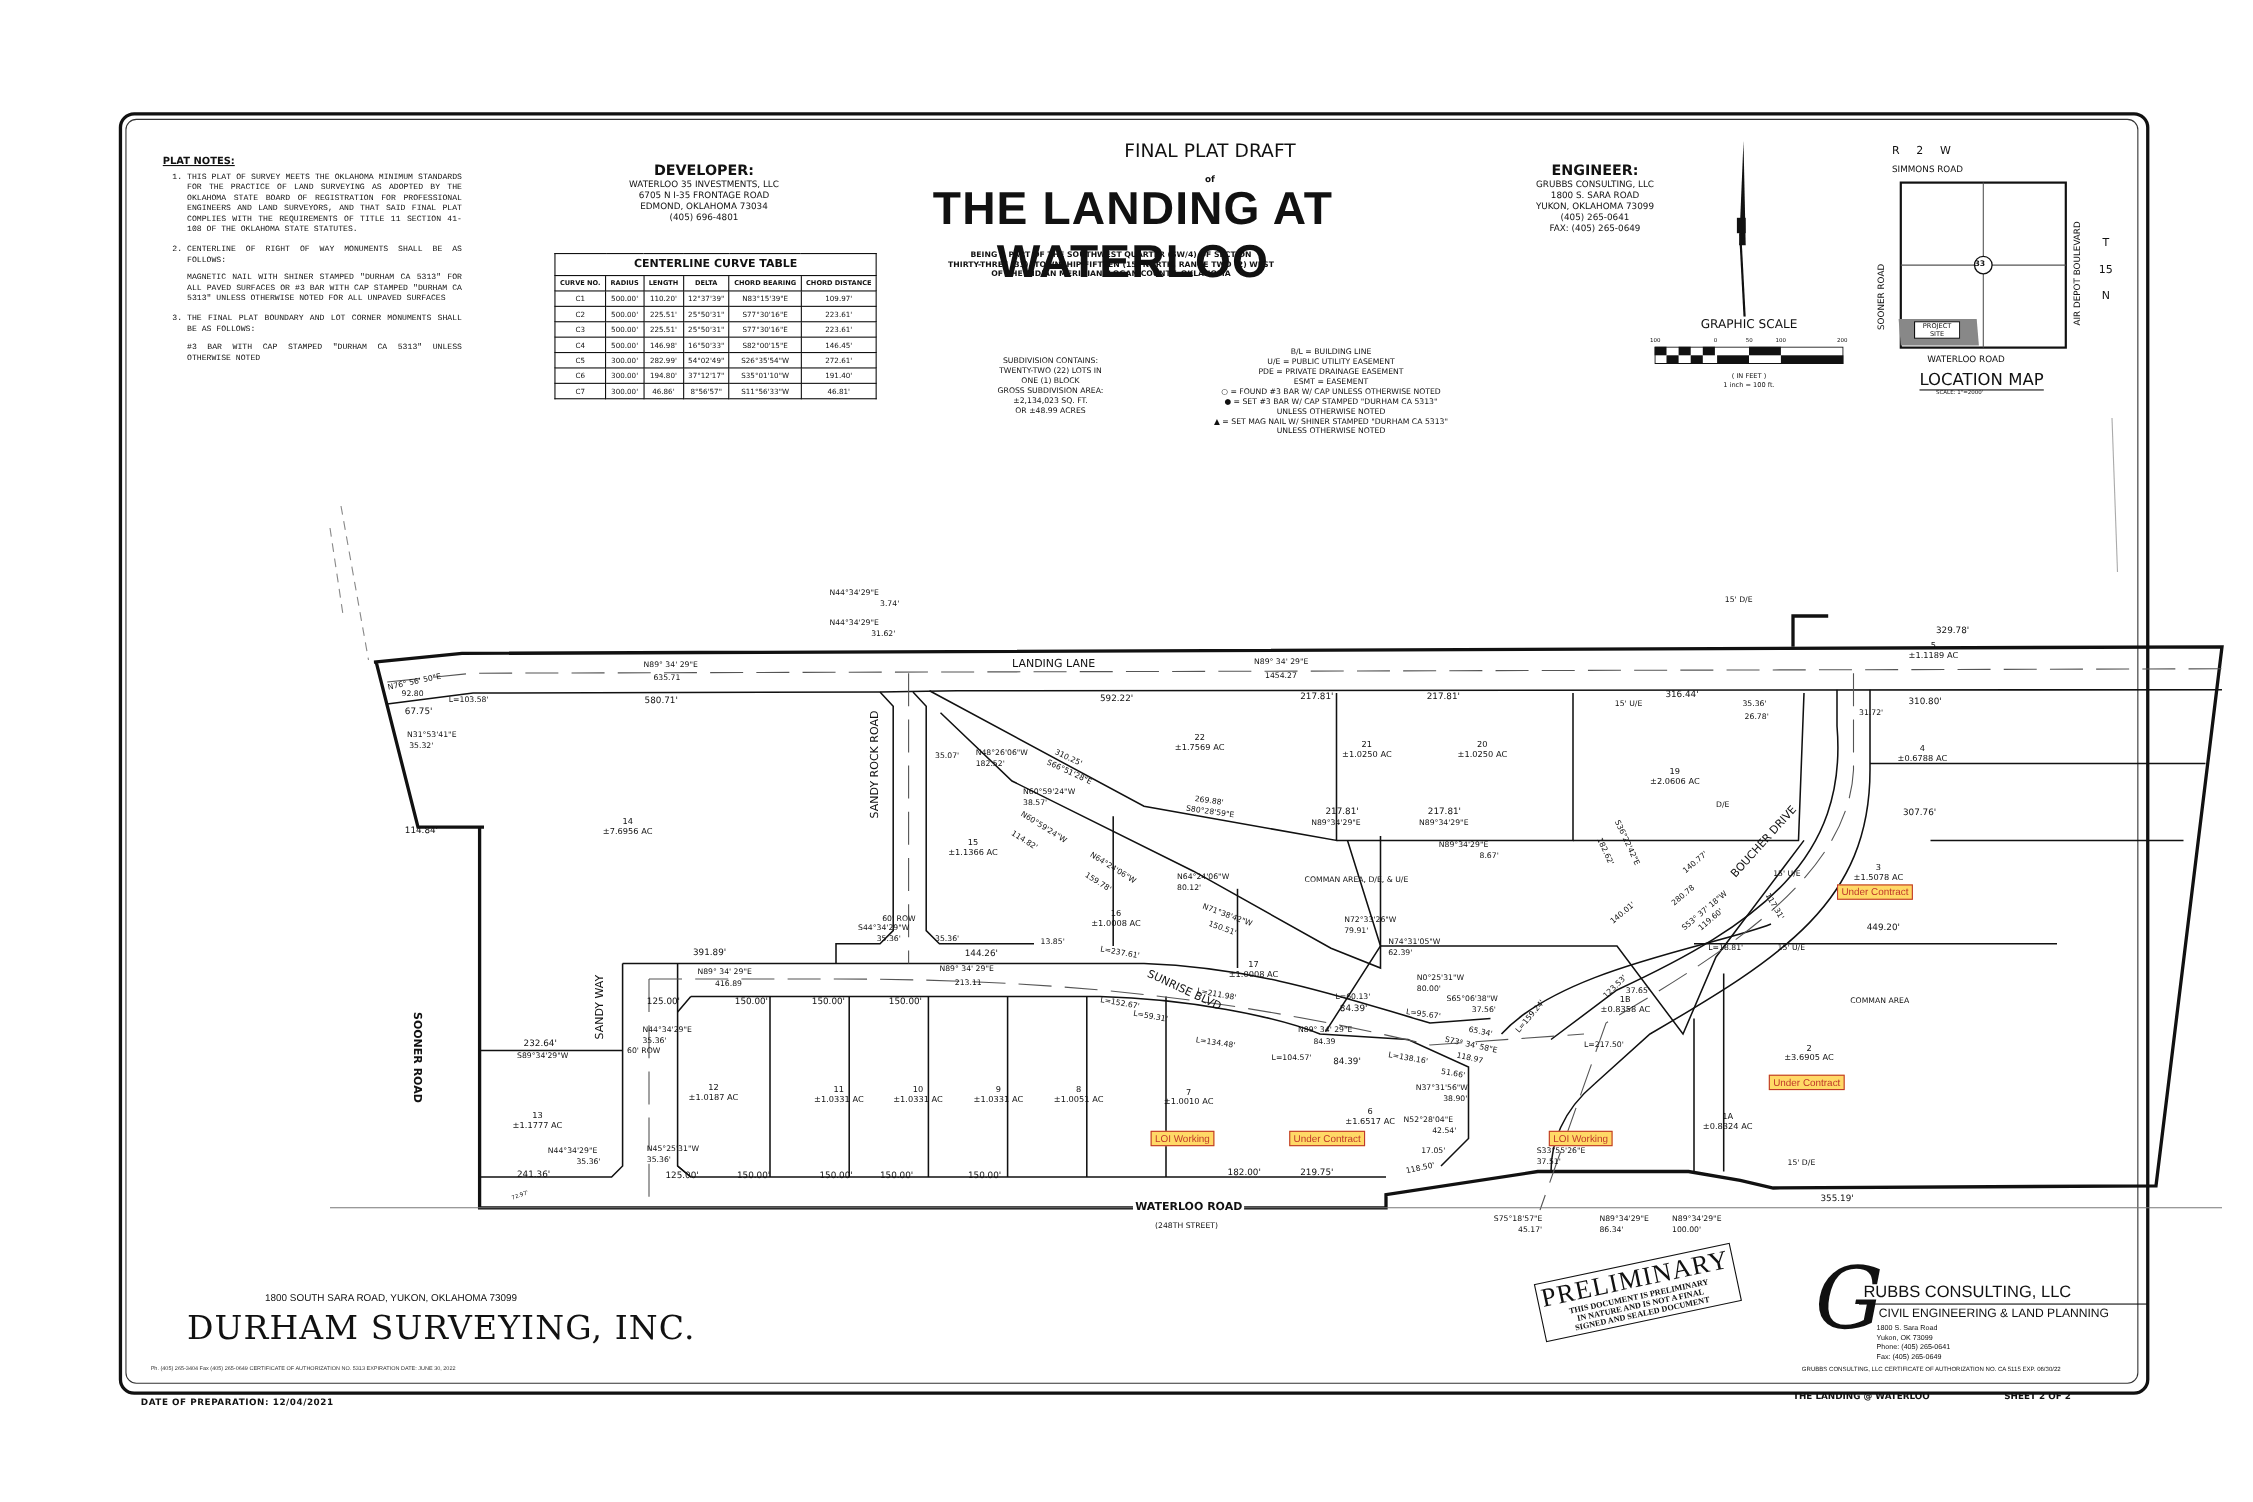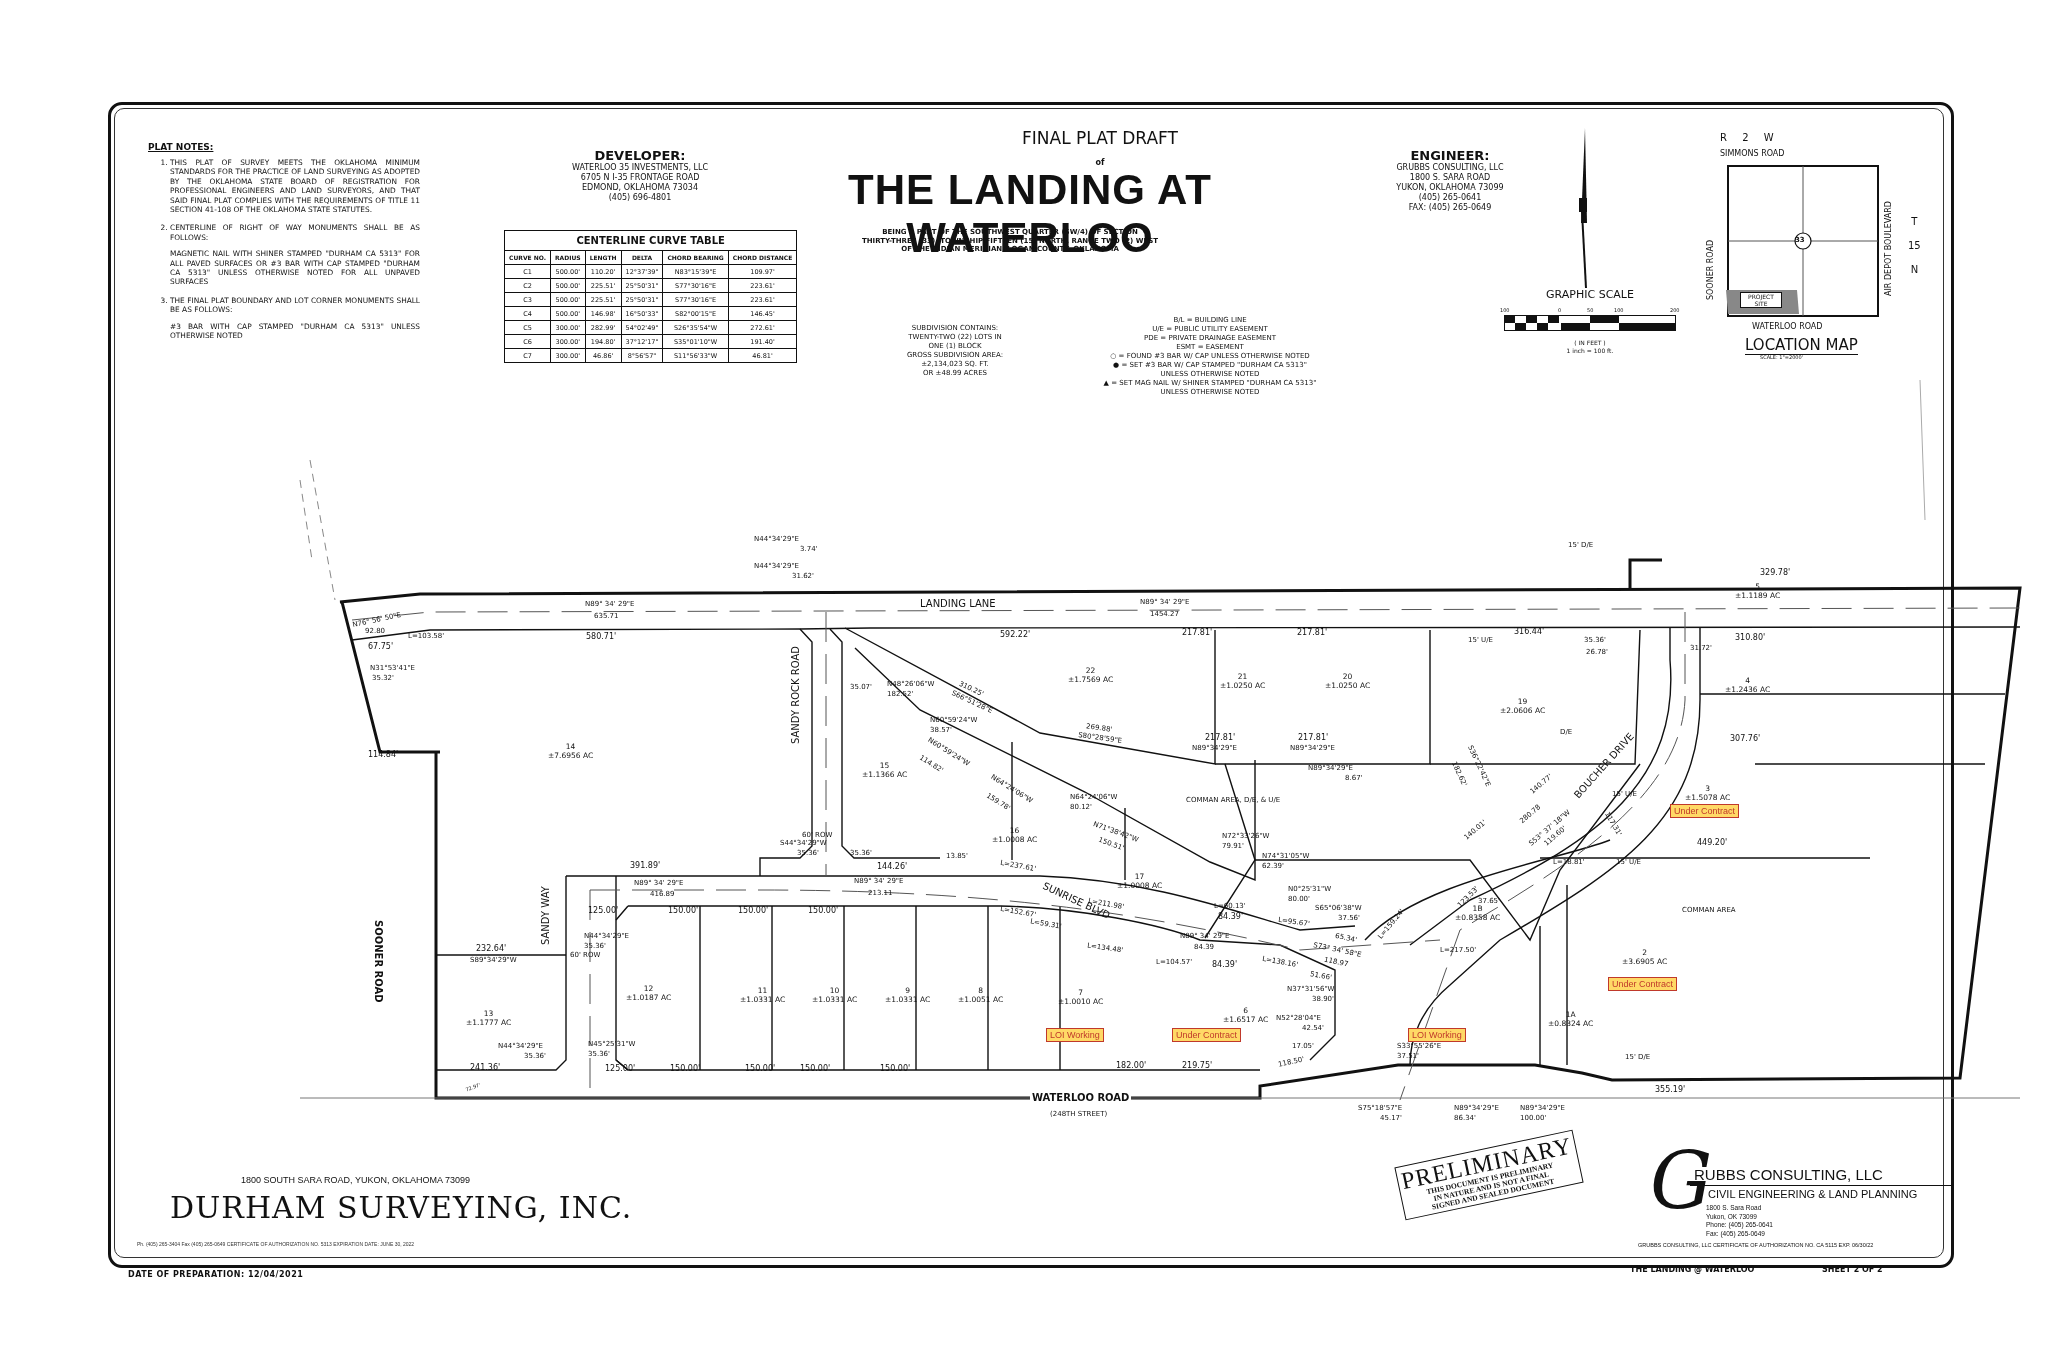--- a/index.html
+++ b/index.html
@@ -4,21 +4,21 @@
 <style>
   html,body{margin:0;padding:0;background:#fff;}
   body{width:2048px;height:1365px;position:relative;overflow:hidden;font-family:"Liberation Sans",sans-serif;color:#111;}
   .abs{position:absolute;}
   .frame{position:absolute;left:108px;top:102px;width:1840px;height:1160px;border:3px solid #111;border-radius:14px;}
   .frame-inner{position:absolute;left:114px;top:108px;width:1828px;height:1148px;border:1px solid #333;border-radius:10px;}
   .cad{font-family:"DejaVu Sans",sans-serif;}
   .notes-title{left:148px;top:142px;font-size:9px;font-weight:bold;text-decoration:underline;}
   .notes{left:150px;top:158px;width:270px;font-size:7.4px;line-height:9.4px;}
   .notes ol{margin:0;padding-left:20px;}
-  .notes li{margin-bottom:9px;text-align:justify;}
+  .notes li{margin-bottom:9px;text-align:justify;font-family:Liberation Mono, monospace;}
   .notes p{margin:7px 0 0 0;}
   .dev{left:540px;top:148px;width:200px;text-align:center;font-size:8px;line-height:10px;}
   .dev .h{font-size:13px;font-weight:bold;line-height:15px;}
   .eng{left:1360px;top:148px;width:180px;text-align:center;font-size:8px;line-height:10px;}
   .eng .h{font-size:13px;font-weight:bold;line-height:15px;}
   .draft{left:900px;top:128px;width:400px;text-align:center;font-size:17px;}
   .of{left:1000px;top:158px;width:200px;text-align:center;font-size:8px;font-weight:bold;}
   .title{left:720px;top:166px;width:620px;text-align:center;font-size:42px;font-weight:bold;letter-spacing:1px;}
   .legal{left:840px;top:228px;width:340px;text-align:center;font-size:7px;line-height:8.5px;font-weight:bold;}
   .subdiv{left:880px;top:324px;width:150px;text-align:center;font-size:7px;line-height:9px;}
@@ -308,21 +308,21 @@
 <div class="lot" style="left:1622px;top:948px">
     <div>2</div>
     <div>±3.6905 AC</div>
   </div>
 <div class="lot" style="left:1685px;top:784px">
     <div>3</div>
     <div>±1.5078 AC</div>
   </div>
 <div class="lot" style="left:1725px;top:676px">
     <div>4</div>
-    <div>±1.2436 AC</div>
+    <div>±0.6788 AC</div>
   </div>
 <div class="lot" style="left:1735px;top:582px">
     <div>5</div>
     <div>±1.1189 AC</div>
   </div>
 <div class="lot" style="left:1223px;top:1006px">
     <div>6</div>
     <div>±1.6517 AC</div>
   </div>
 <div class="lot" style="left:1058px;top:988px">

